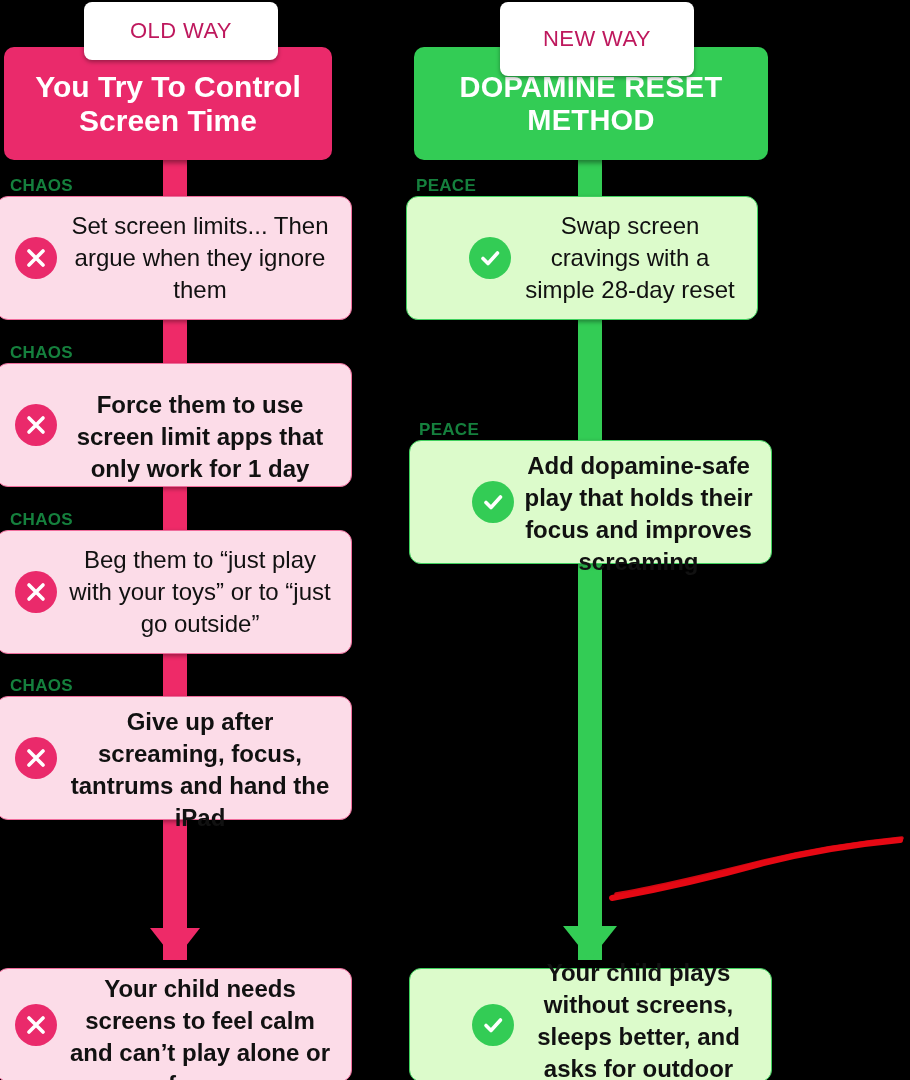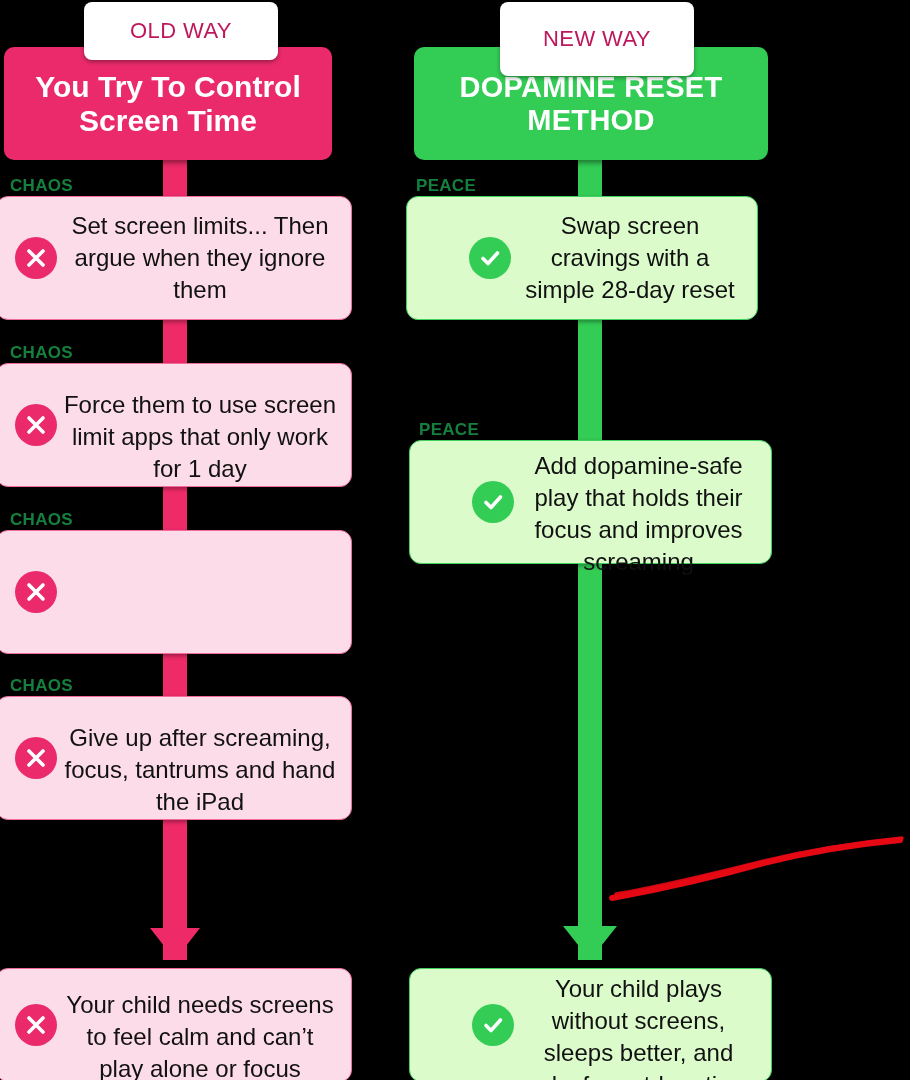--- a/index.html
+++ b/index.html
@@ -104,21 +104,21 @@
 
   .card-text {
     flex: 1 1 auto;
     text-align: center;
     color: #111111;
     font-size: 24px;
     line-height: 1.33;
     padding: 0 14px 0 6px;
     white-space: pre-line;
   }
-  .card-text.bold { font-weight: normal; margin-top: 24px; }
+  .card-text.bold { font-weight: bold; margin-top: 24px; }
 
   
   #annot { position: absolute; left: 600px; top: 820px; z-index: 7; pointer-events: none; }
 </style>
 </head>
 <body>
 
 <div id="stage">
 
   <div class="conn pink" style="left:163px; top:160px; width:24px; height:800px;"></div>
@@ -161,20 +161,21 @@
     <div class="card-text bold">Force them to use screen limit apps that only work for 1 day</div>
   </div>
 
   <div class="tag" style="left:10px; top:510px;">CHAOS</div>
   <div class="card bad" style="left:-4px; top:530px; width:356px; height:124px;">
     <div class="badge x">
       <svg width="24" height="24" viewBox="0 0 24 24">
           <path d="M5 5 L19 19 M19 5 L5 19" stroke="#fff" stroke-width="3.6" stroke-linecap="round"></path>
         </svg>
     </div>
+    <div class="card-text">Beg them to “just play with your toys” or to “just go outside”</div>
   </div>
 
   <div class="tag" style="left:10px; top:676px;">CHAOS</div>
   <div class="card bad" style="left:-4px; top:696px; width:356px; height:124px;">
     <div class="badge x">
       <svg width="24" height="24" viewBox="0 0 24 24">
           <path d="M5 5 L19 19 M19 5 L5 19" stroke="#fff" stroke-width="3.6" stroke-linecap="round"></path>
         </svg>
     </div>
     <div class="card-text bold">Give up after screaming, focus, tantrums and hand the iPad</div>

